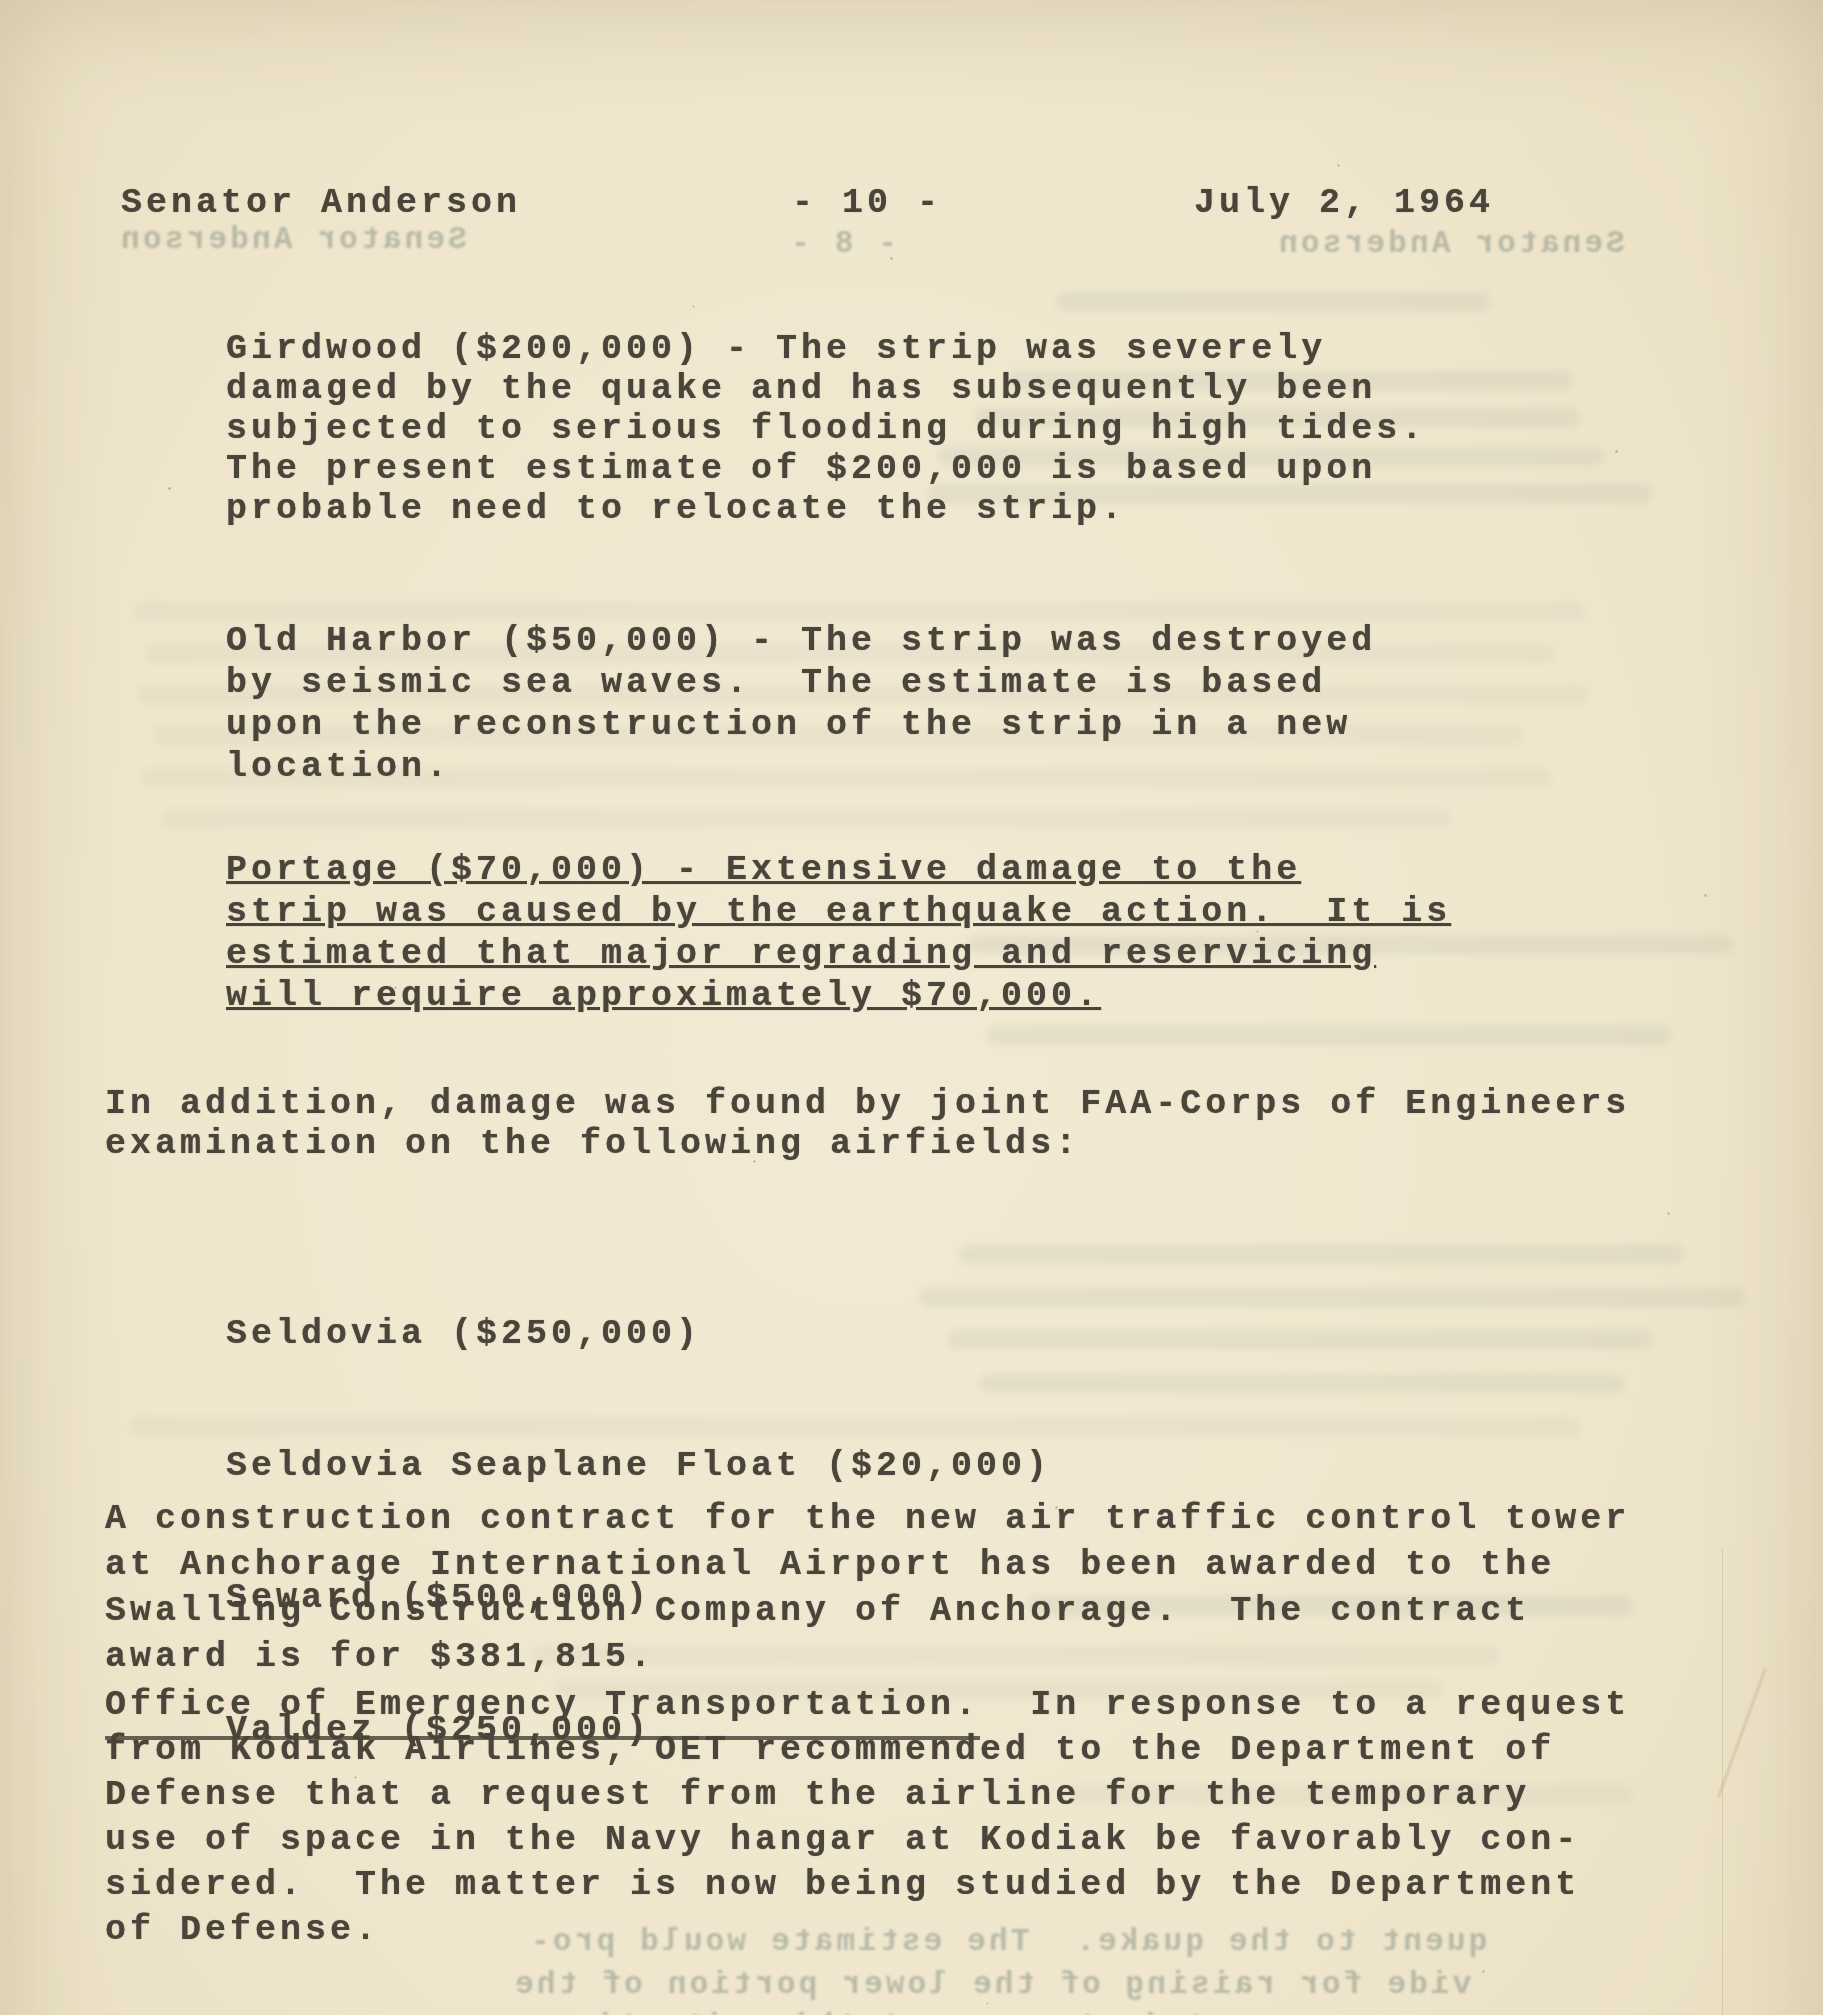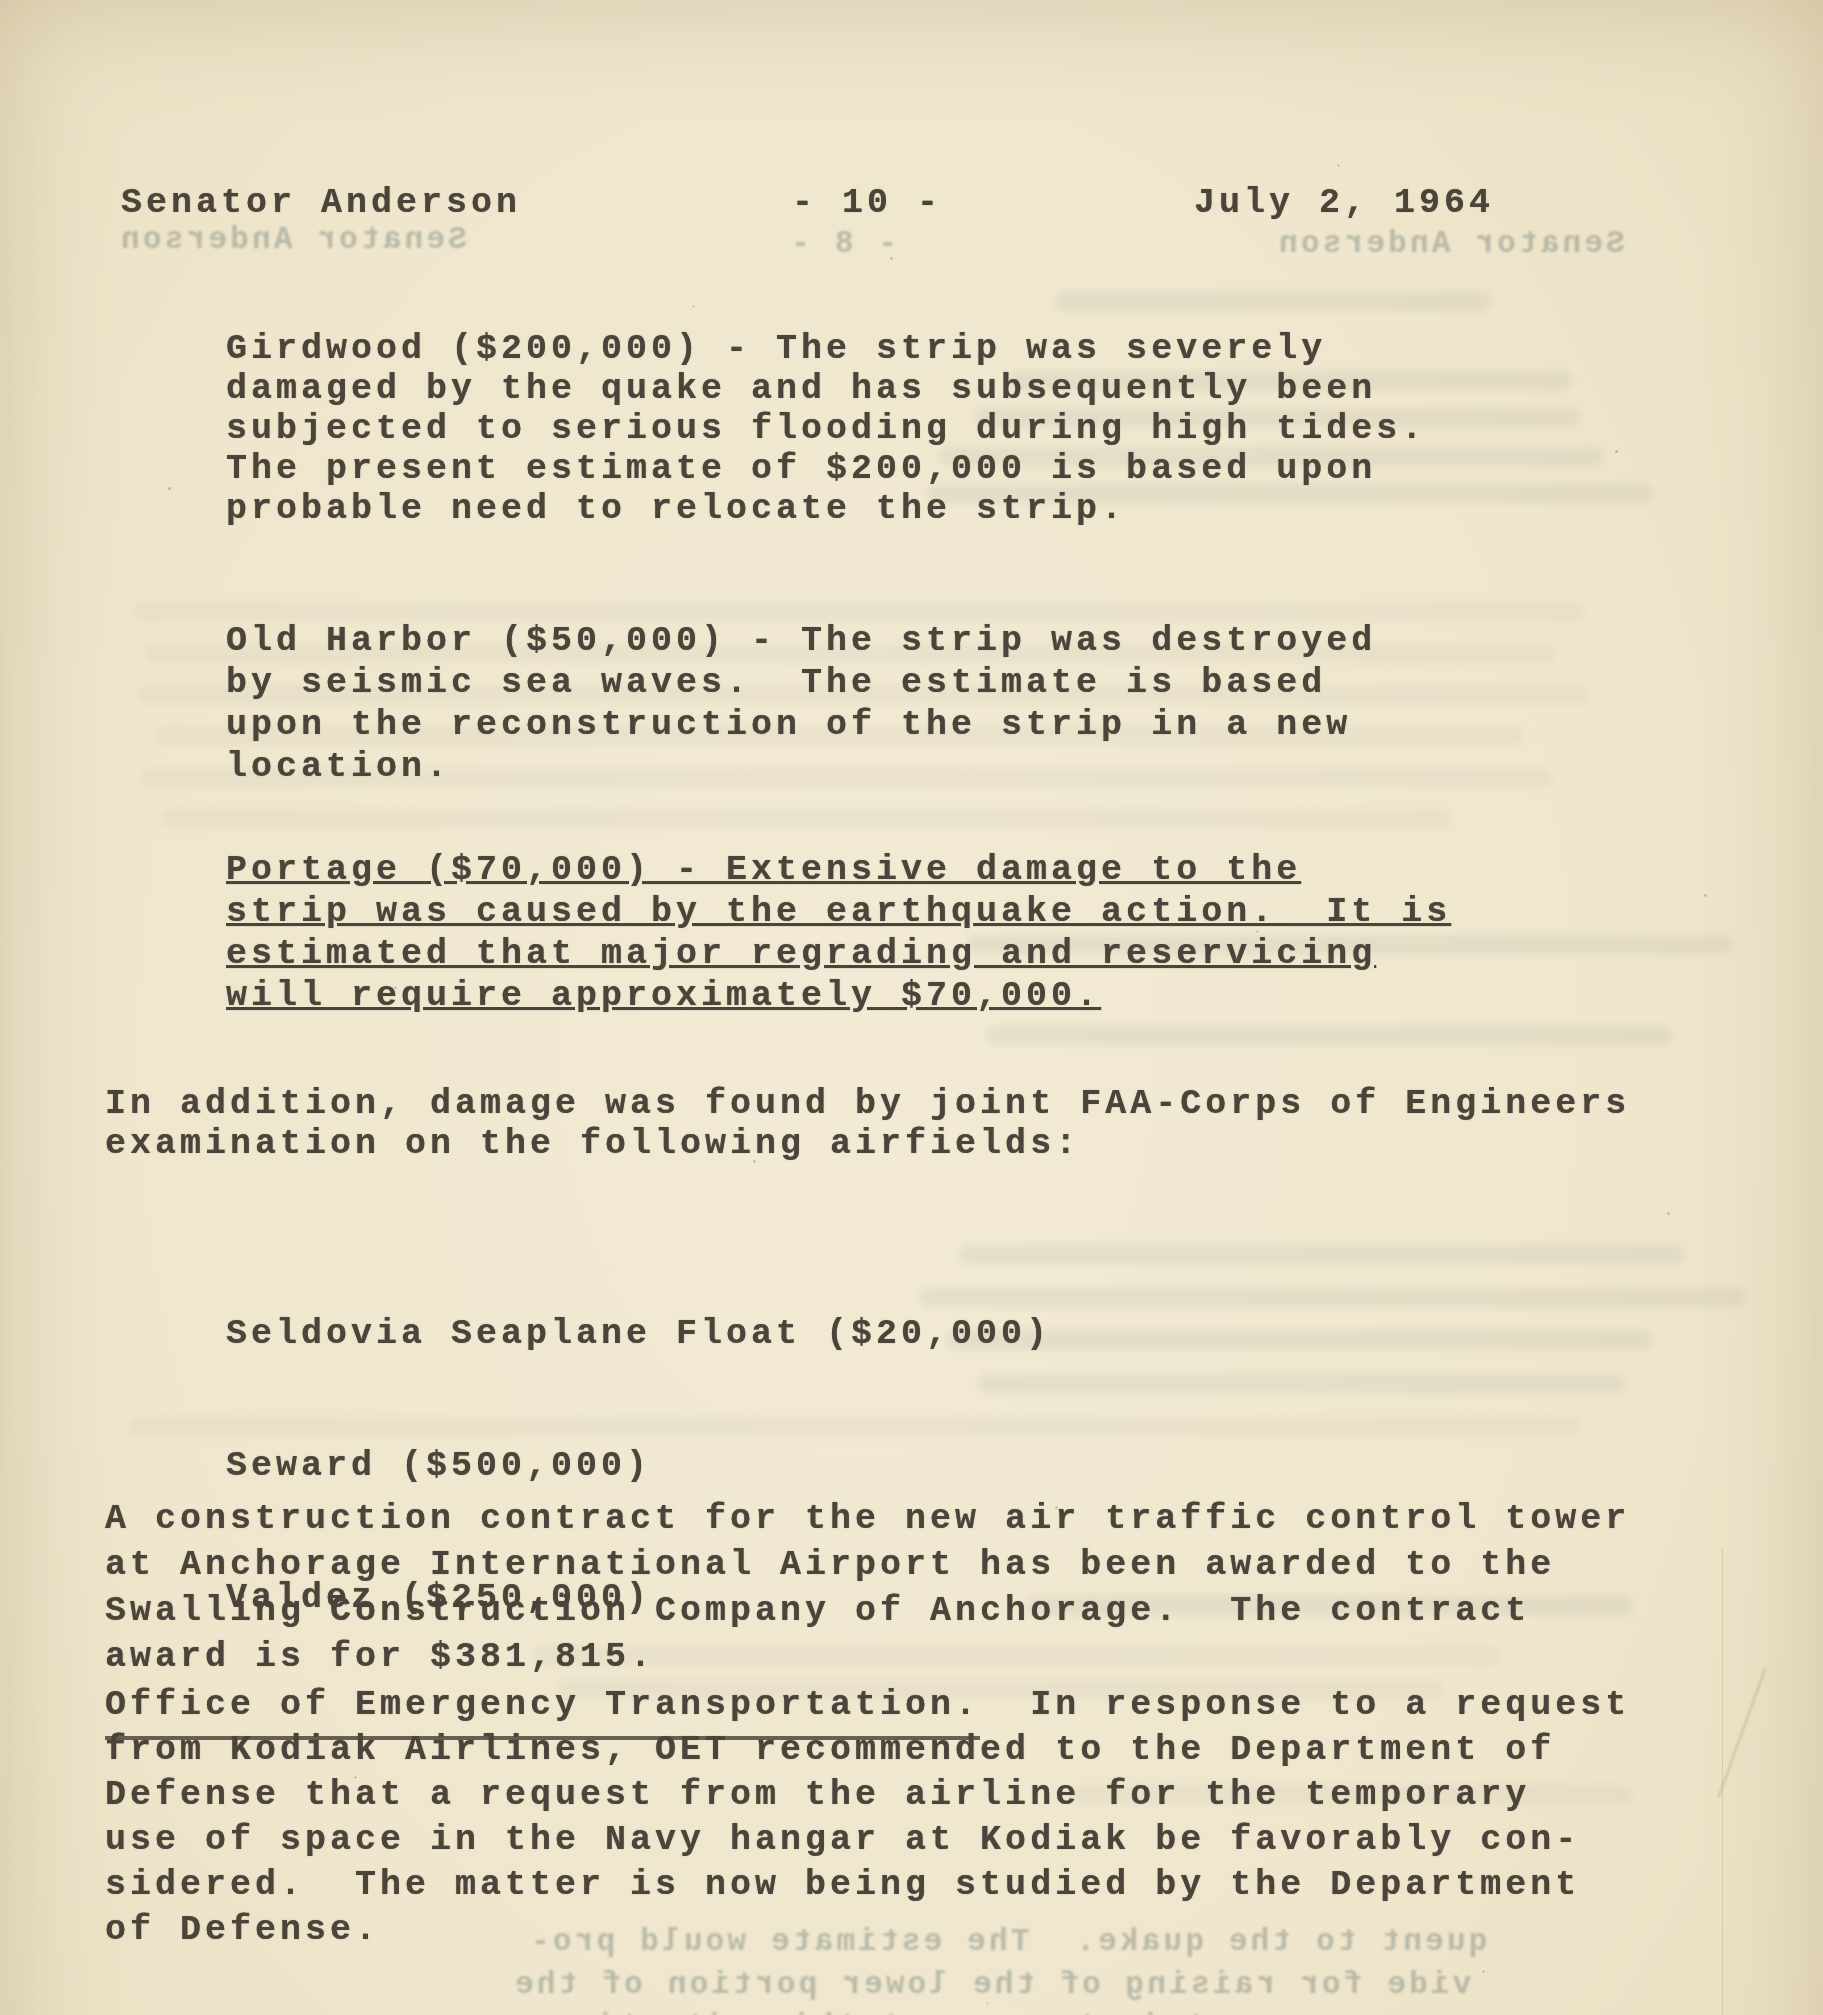--- a/index.html
+++ b/index.html
@@ -134,20 +134,21 @@
 location.</div>
   <div class="txt" style="left:226px; top:849px; line-height:42px;text-decoration:underline;">Portage ($70,000) - Extensive damage to the
 strip was caused by the earthquake action.  It is
 estimated that major regrading and reservicing
 will require approximately $70,000.</div>
 
   <div class="txt" style="left:105px; top:1084px; line-height:40px;">In addition, damage was found by joint FAA-Corps of Engineers
 examination on the following airfields:</div>
 
   <div class="txt" style="left:226px; top:1224px; line-height:44px;">
+    <div>Seldovia ($250,000)</div>
     <div>Seldovia Seaplane Float ($20,000)</div>
     <div>Seward ($500,000)</div>
     <div>Valdez ($250,000)</div>
   </div>
 
   <div class="txt" style="left:105px; top:1451px; line-height:46px;margin-top:45px;">A construction contract for the new air traffic control tower
 at Anchorage International Airport has been awarded to the
 Swalling Construction Company of Anchorage.  The contract
 award is for $381,815.</div>
 

